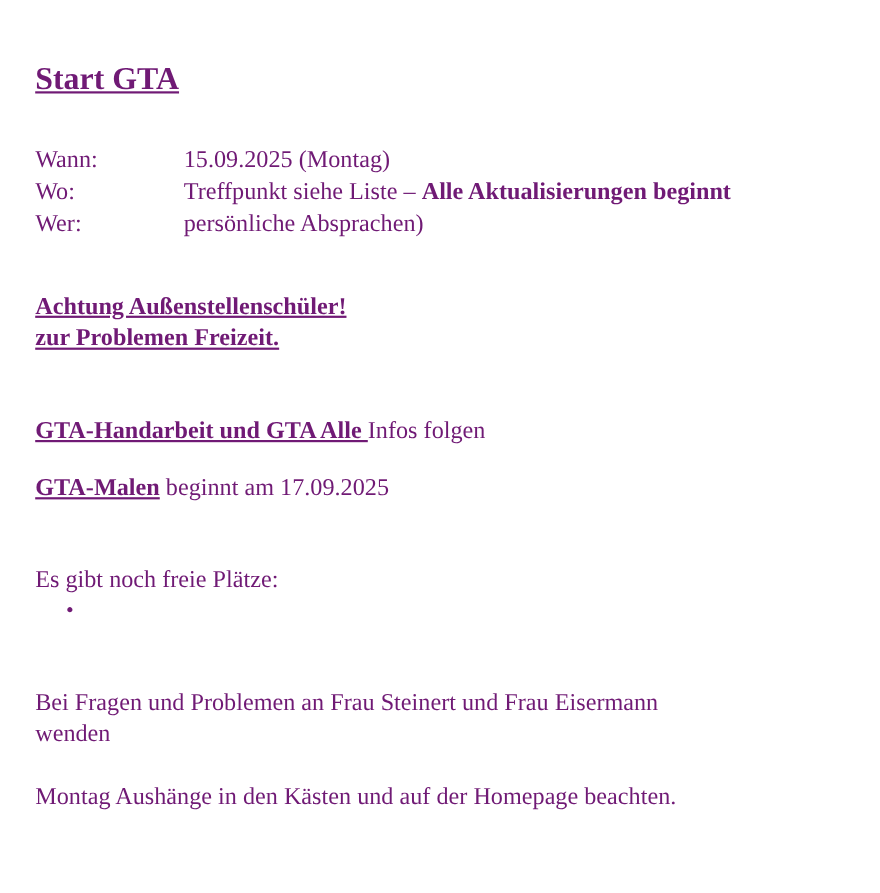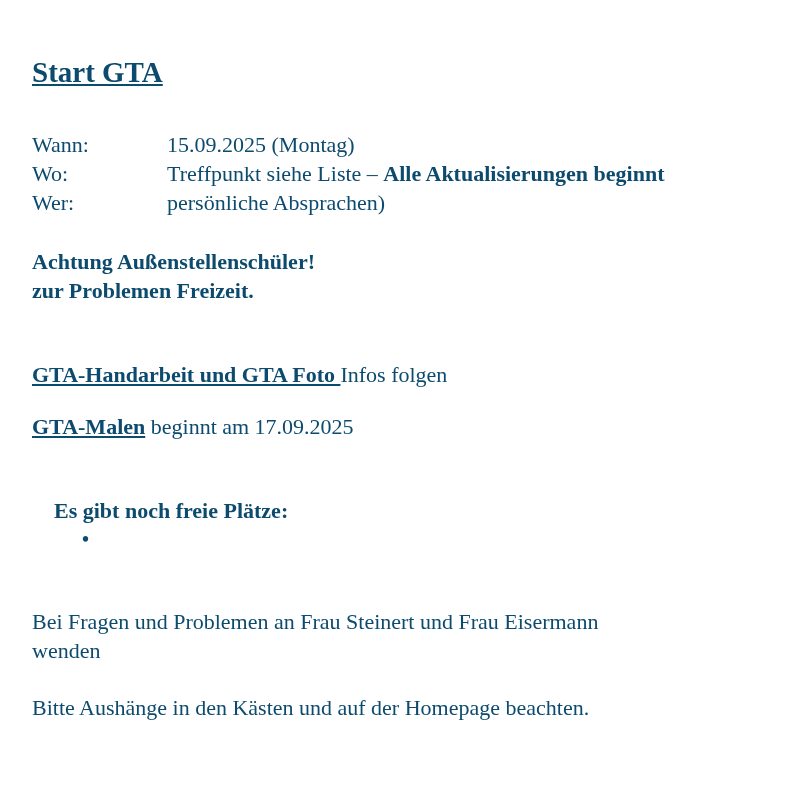--- a/index.html
+++ b/index.html
@@ -28,43 +28,43 @@
   }
   .u { text-decoration: underline; }
   .b { font-weight: bold; }
 
   .schedule { margin-top: 40px; }
   .schedule .row { display: flex; align-items: flex-start; }
   .schedule .label { flex: 0 0 95px; width: 95px; }
   .schedule .value { flex: 1 1 auto; margin-left: 40px; }
   .value-lines span { display: block; }
 
-  .notice { margin-top: 30px; font-weight: bold; }
+  .notice { margin-top: 46px; font-weight: bold; text-decoration: underline; }
   .notice .line { display: block; }
 
   .para-handarbeit { margin-top: 55px; }
   .para-malen { margin-top: 23px; }
 
-  .free-spots { margin-top: 55px; font-weight: bold; margin-left: 22px; }
+  .free-spots { margin-top: 55px; font-weight: normal; }
   .bullet-row { display: flex; padding-left: 28px; }
   .bullet-glyph {
     flex: 0 0 18px;
     width: 18px;
     font-size: 20px;
   }
 
   .contact { margin-top: 53px; }
   .contact div { display: block; }
 
   .footer-note { margin-top: 28px; }
 </style>
 </head>
 <body>
 
-<div class="page" style="color: #0c4a6e; background: rgb(255, 255, 255); padding-left: 32px;">
+<div class="page" style="color: #701a75; background: rgb(255, 255, 255); padding-left: 32px;">
 
   <h1 class="title"><span class="u">Start GTA</span></h1>
 
   <div class="schedule">
     <div class="row">
       <span class="label">Wann:</span>
       <span class="value">15.09.2025 (Montag)</span>
     </div>
     <div class="row">
       <span class="label">Wo:</span>
@@ -76,31 +76,31 @@
         <span>persönliche Absprachen)</span>
       </span>
     </div>
   </div>
 
   <div class="notice">
     <span class="line">Achtung Außenstellenschüler!</span>
     <span class="line">zur Problemen Freizeit.</span>
   </div>
 
-  <div class="para-handarbeit"><span class="b u">GTA-Handarbeit und GTA Foto </span><span>Infos folgen</span></div>
+  <div class="para-handarbeit"><span class="b u">GTA-Handarbeit und GTA Alle </span><span>Infos folgen</span></div>
 
   <div class="para-malen"><span class="b u">GTA-Malen</span><span> beginnt am 17.09.2025</span></div>
 
   <div class="free-spots">
     <div>Es gibt noch freie Plätze:</div>
     <div class="bullet-row">
       <span class="bullet-glyph">•</span>
     </div>
   </div>
 
   <div class="contact">
     <div>Bei Fragen und Problemen an Frau Steinert und Frau Eisermann</div>
     <div>wenden</div>
   </div>
 
-  <div class="footer-note">Bitte Aushänge in den Kästen und auf der Homepage beachten.</div>
+  <div class="footer-note">Montag Aushänge in den Kästen und auf der Homepage beachten.</div>
 
 </div>
 
 </body></html>

